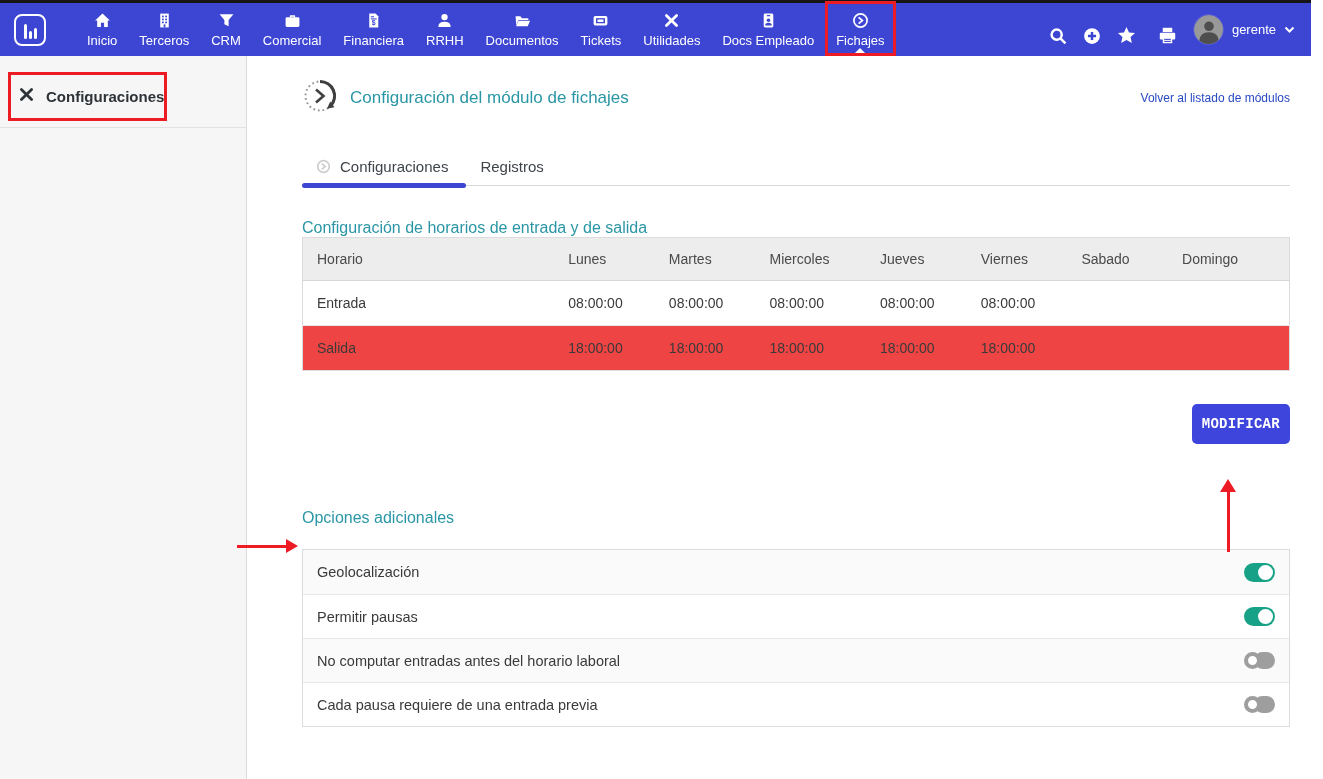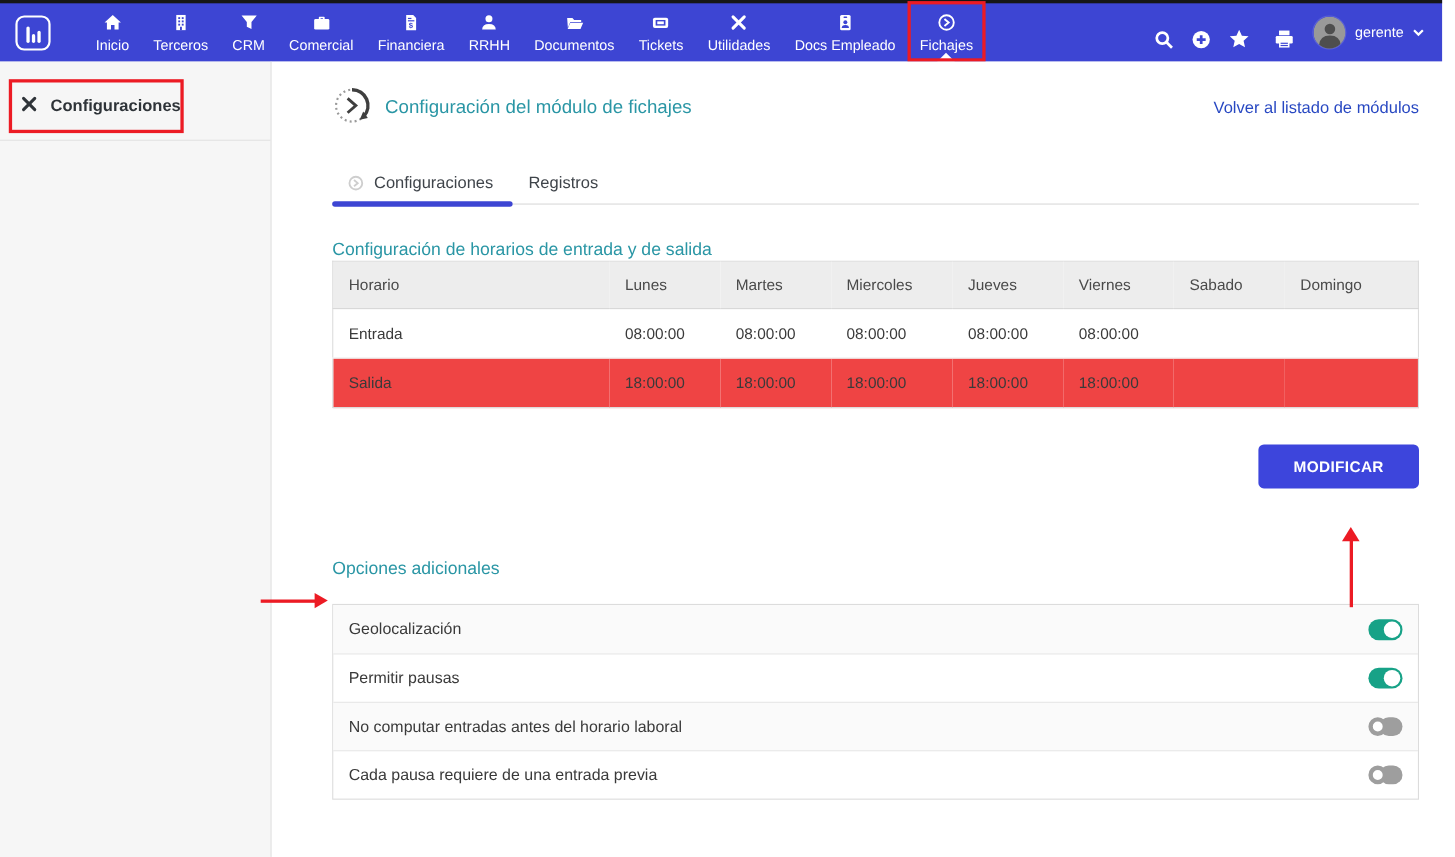--- a/index.html
+++ b/index.html
@@ -59,21 +59,21 @@
     border:3px solid #ec1b24; pointer-events:none;
   }
   .sidebar-divider { height:1px; background:#e2e2e2; margin-top:6px; }
 
   
   .main { flex:1; background:#fff; padding:22px 33px 0 55px; position:relative; }
 
   .page-head { display:flex; justify-content:space-between; align-items:center; height:40px; }
   .title-wrap { display:flex; align-items:center; gap:12px; }
   .page-title { font-size:17px; font-weight:400; color:#2a96a5; }
-  .back-link { font-size:15px; color:#2848c2; text-decoration:none; cursor:pointer; }
+  .back-link { font-size:12px; color:#2848c2; text-decoration:none; cursor:pointer; }
 
   .tabs { margin-top:30px; display:flex; border-bottom:1px solid #d9d9d9; height:38px; }
   .tab {
     position:relative; display:flex; align-items:center; gap:9px;
     padding:0 18px 0 14px; font-size:15px; color:#3f444a; cursor:pointer;
   }
   .tab.active::after {
     content:""; position:absolute; left:0; right:0; bottom:-3px; height:5px;
     background:#3d45d3; border-radius:3px;
   }
@@ -90,22 +90,22 @@
   table.schedule th {
     background:#ededed; font-weight:400; text-align:left; color:#4a4a4a;
     padding:13px 14px; border-bottom:1px solid #d8d8d8;
   }
   table.schedule td { padding:14px; border-top:1px solid #e9e9e9; }
   table.schedule tbody tr:nth-child(2) { background:#ef4444; }
 
   .modify-row { display:flex; justify-content:flex-end; margin-top:33px; }
   .modify-btn {
     background:#3d45dc; color:#fff; border:none; border-radius:5px;
-    font-family:Liberation Sans, sans-serif; font-size:14px; font-weight:bold;
-    letter-spacing:0.3px; padding:12px 32px; cursor:pointer;
+    font-family:Liberation Mono, monospace; font-size:14px; font-weight:bold;
+    letter-spacing:0.3px; padding:12px 10px; cursor:pointer;
   }
 
   .options-list { margin-top:22px; border:1px solid #dcdcdc; }
   .option-row {
     display:flex; align-items:center; justify-content:space-between;
     height:44px; padding:0 14px; font-size:14.5px; color:#3a3a3a;
   }
   .option-row + .option-row { border-top:1px solid #e7e7e7; }
   .option-row:nth-child(odd) { background:#fafafa; }
 

